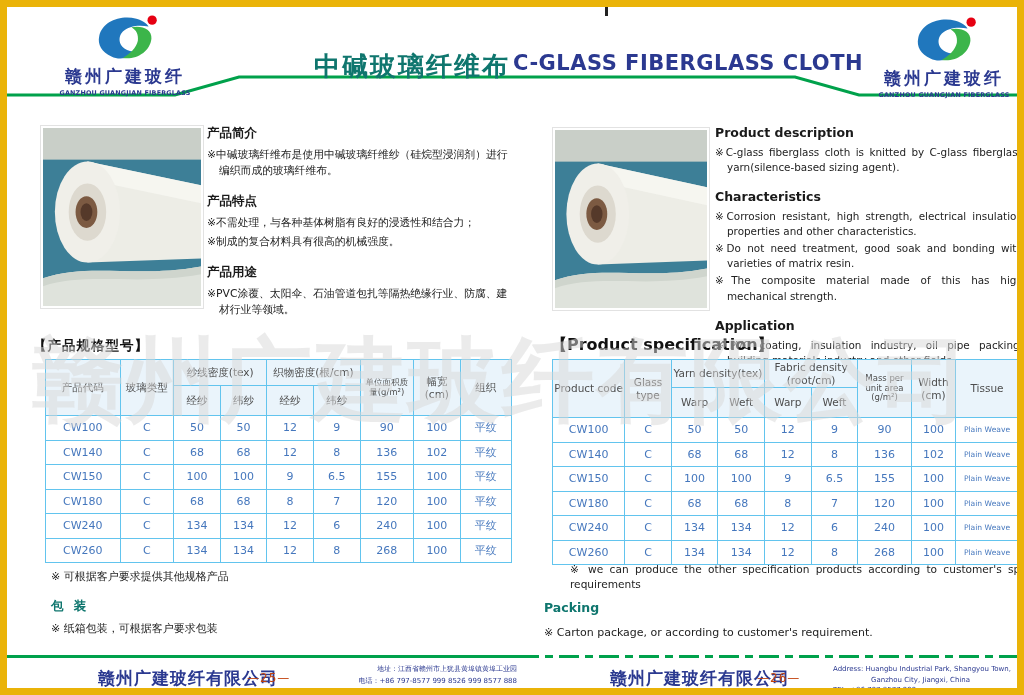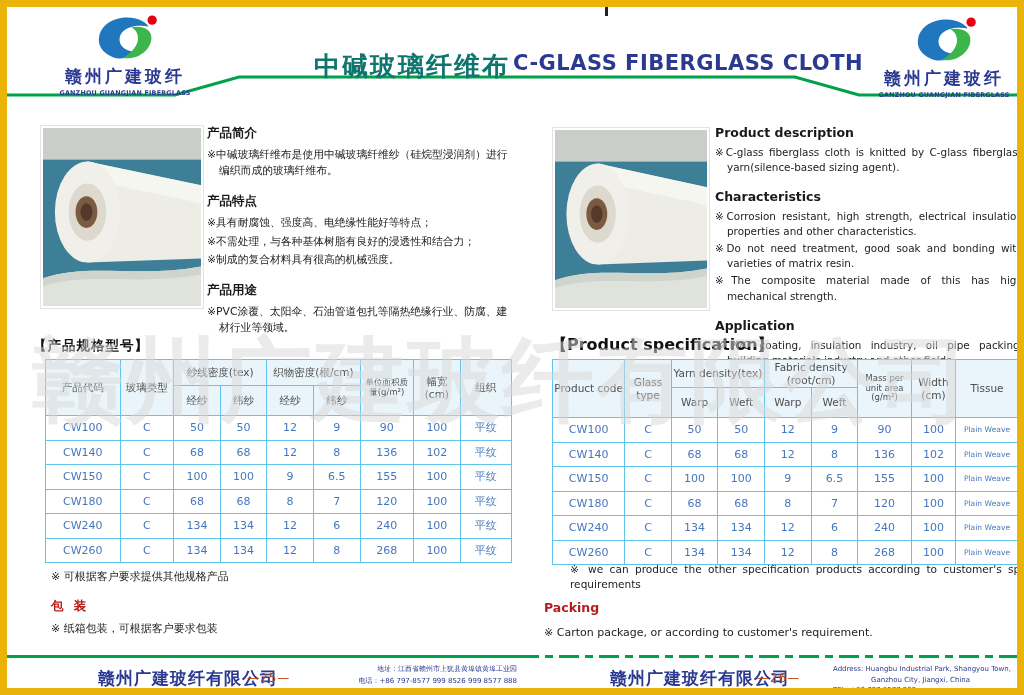--- a/index.html
+++ b/index.html
@@ -48,21 +48,21 @@
   table.spec th { background:#eaf4fb; color:#4d4d4d; font-size:10.5px; font-weight:normal; line-height:1.2; }
   table.spec th.small { font-size:8.5px; line-height:1.15; }
   table.spec tr.h1 th { height:26px; }
   table.spec tr.h2 th { height:30px; }
   table.spec td { height:24.5px; color:#4577bd; font-size:11px; background:transparent; }
   table.spec.right td:last-child { font-size:7.6px; }
 
   
   .note { position:absolute; font-size:11px; color:#222; line-height:1.4; }
   .note.cn1 { left:44px; top:562px; }
-  .pack-h { position:absolute; font-size:12.5px; font-weight:bold; color:#b91c1c; }
+  .pack-h { position:absolute; font-size:12.5px; font-weight:bold; color:#0f766e; }
   .pack-h.cn { left:44px; top:591px; letter-spacing:3px; }
   .note.cn2 { left:44px; top:614px; }
   .note.en1 { left:537px; top:555px; width:478px; text-align:justify; font-size:10.6px;margin-left:26px; }
   .pack-h.en { left:537px; top:593px; }
   .note.en2 { left:537px; top:618px; }
 
   
   .foot-line { position:absolute; top:648px; height:3px; }
   .foot-line.solid  { left:0; width:512px; background:#00a14b; }
   .foot-line.dashed { left:512px; width:512px;
@@ -148,21 +148,20 @@
     </svg>
   </div>
 
   <div class="sections left">
       <div class="section">
         <div class="sec-h">产品简介</div>
         <p class="sec-p">※中碱玻璃纤维布是使用中碱玻璃纤维纱（硅烷型浸润剂）进行编织而成的玻璃纤维布。</p>
       </div>
       <div class="section">
         <div class="sec-h">产品特点</div>
-        <p class="sec-p">※具有耐腐蚀、强度高、电绝缘性能好等特点；</p>
         <p class="sec-p">※不需处理，与各种基体树脂有良好的浸透性和结合力；</p>
         <p class="sec-p">※制成的复合材料具有很高的机械强度。</p>
       </div>
       <div class="section">
         <div class="sec-h">产品用途</div>
         <p class="sec-p">※PVC涂覆、太阳伞、石油管道包扎等隔热绝缘行业、防腐、建材行业等领域。</p>
       </div>
     </div>
   <div class="sections right">
       <div class="section">

